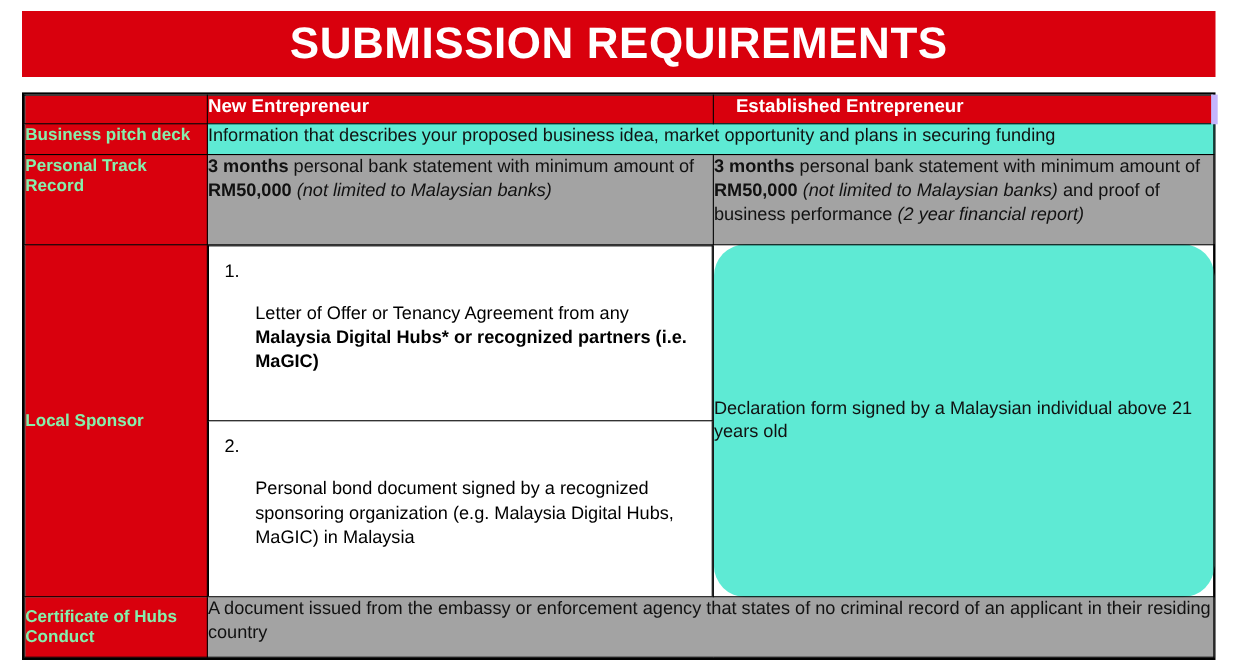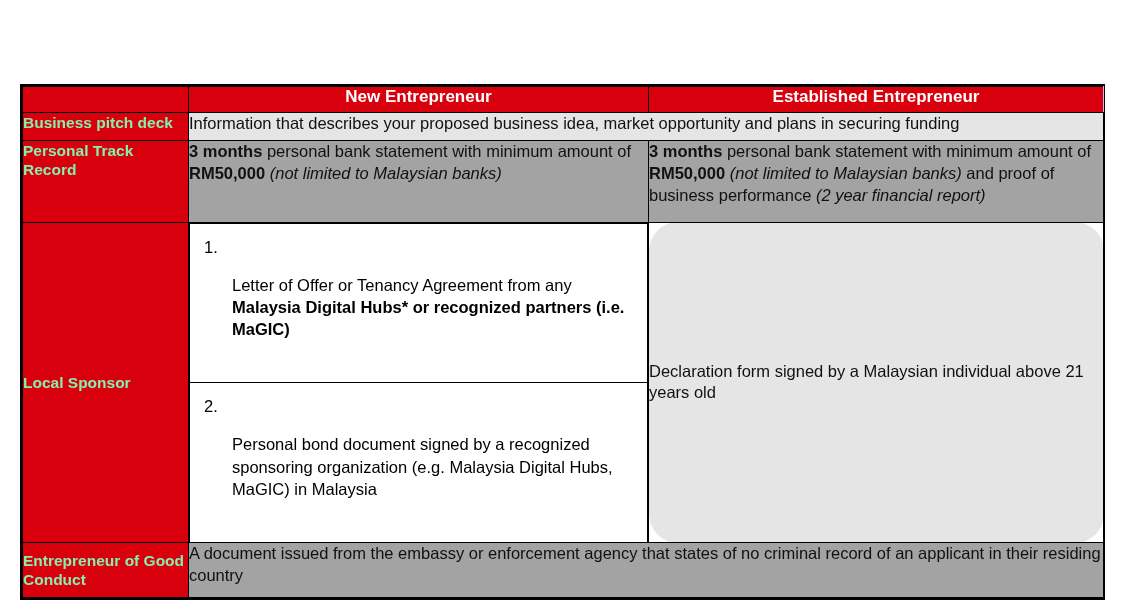--- a/index.html
+++ b/index.html
@@ -71,27 +71,26 @@
   
   .hdr-blank {
     background: #d9000d;
     border-right: 1px solid #ffffff;
   }
   .hdr-cell {
     background: #d9000d;
     color: #ffffff;
     font-size: 17px;
     font-weight: bold;
-    text-align: center;
     vertical-align: middle;
     padding: 8px 6px;
     border-left: 1px solid #ffffff;
     border-right: 1px solid #d9000d;
   }
-  .hdr-cell.last { border-right: 1px solid #c4b5fd; }
+  .hdr-cell.last { border-right: 6px solid #c4b5fd; padding-left: 20px; }
 
   
   .rowlabel {
     background: #d9000d;
     color: #86efac;
     font-size: 15.5px;
     font-weight: bold;
     padding: 12px 10px 10px 10px;
     line-height: 1.25;
     vertical-align: top;
@@ -99,21 +98,21 @@
   .rowlabel.mid { vertical-align: middle; }
 
   
   .cell {
     font-size: 16.5px;
     line-height: 1.32;
     padding: 12px 12px 10px 14px;
     background: #a3a3a3;
     color: #111111;
   }
-  .cell.shaded { background: #e5e5e5; }
+  .cell.shaded { background: #5eead4; }
   .cell.center {
     text-align: left;
     vertical-align: middle;
     border-radius: 29px;
   }
   b, strong { font-weight: bold; }
   i, em { font-style: italic; }
 
   
   .nested {
@@ -135,20 +134,23 @@
     padding: 12px 12px 12px 14px;
   }
   .num { width: 28px; flex: 0 0 28px; }
   .listtext { flex: 1 1 auto; margin-top: 38px; }
 </style>
 </head>
 <body>
 
 <div class="page">
 
+  <div class="title-banner">
+    <div class="title-text">SUBMISSION REQUIREMENTS</div>
+  </div>
 
   <div class="table-wrap">
     <table class="req">
       <colgroup>
         <col class="col-label">
         <col class="col-new">
         <col class="col-est">
       </colgroup>
       <tbody>
 
@@ -190,21 +192,21 @@
                     </div>
                   </td>
                 </tr>
               </tbody>
             </table>
           </td>
           <td class="cell center shaded">Declaration form signed by a Malaysian individual above 21 years old</td>
         </tr>
 
         <tr>
-          <td class="rowlabel mid">Entrepreneur of Good Conduct</td>
+          <td class="rowlabel mid">Certificate of Hubs Conduct</td>
           <td class="cell" colspan="2">A document issued from the embassy or enforcement agency that states of no criminal record of an applicant in their residing country</td>
         </tr>
 
       </tbody>
     </table>
   </div>
 
 </div>
 
 </body></html>

